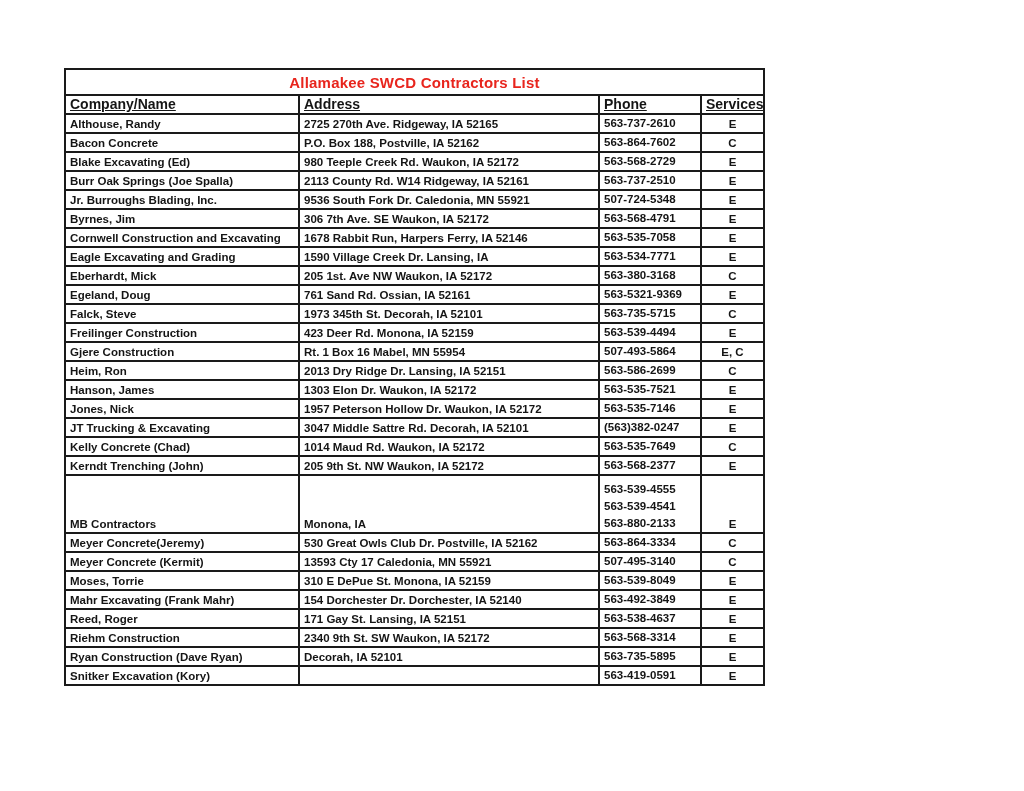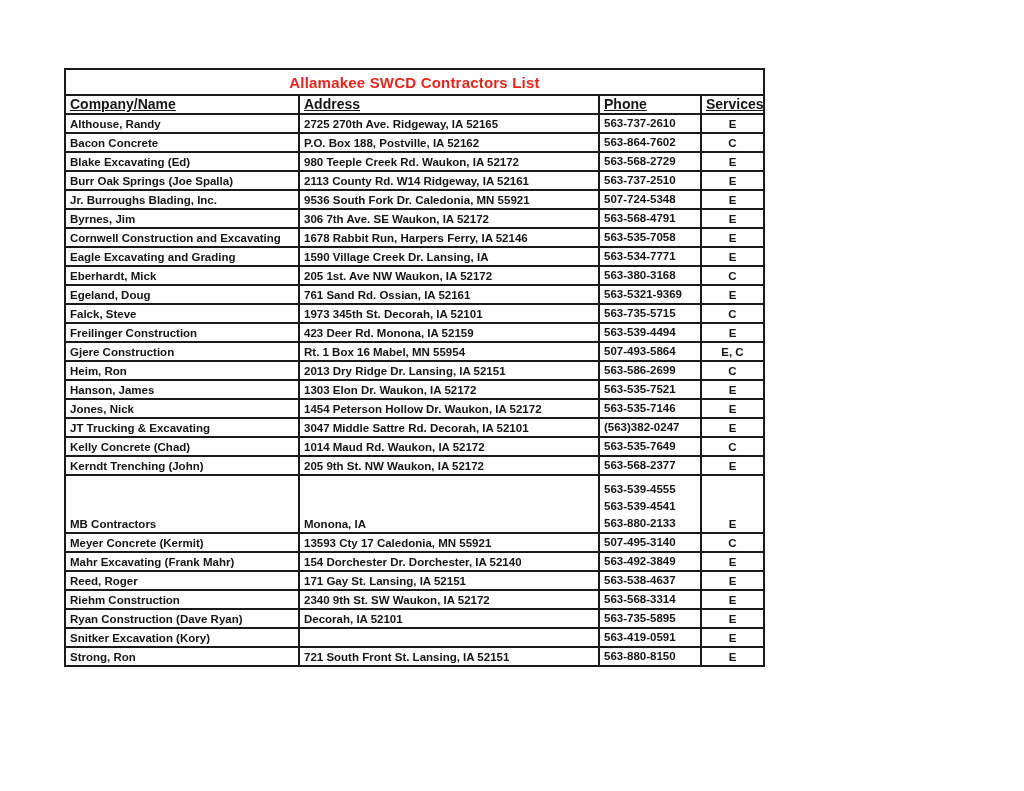--- a/index.html
+++ b/index.html
@@ -179,21 +179,21 @@
           <td class="services-cell">C</td>
         </tr>
         <tr>
           <td class="company-cell">Hanson, James</td>
           <td class="address-cell">1303 Elon Dr. Waukon, IA 52172</td>
           <td class="phone-cell">563-535-7521</td>
           <td class="services-cell">E</td>
         </tr>
         <tr>
           <td class="company-cell">Jones, Nick</td>
-          <td class="address-cell">1454 Peterson Hollow Dr. Waukon, IA 52172</td>
+          <td class="address-cell">1957 Peterson Hollow Dr. Waukon, IA 52172</td>
           <td class="phone-cell">563-535-7146</td>
           <td class="services-cell">E</td>
         </tr>
         <tr>
           <td class="company-cell">JT Trucking &amp; Excavating</td>
           <td class="address-cell">3047 Middle Sattre Rd. Decorah, IA 52101</td>
           <td class="phone-cell">(563)382-0247</td>
           <td class="services-cell">E</td>
         </tr>
         <tr>
@@ -210,26 +210,38 @@
         </tr>
         <tr class="tall">
           <td class="company-cell">MB Contractors</td>
           <td class="address-cell">Monona, IA</td>
           <td class="phone-cell">563-539-4555
 563-539-4541
 563-880-2133</td>
           <td class="services-cell">E</td>
         </tr>
         <tr>
+          <td class="company-cell">Meyer Concrete(Jeremy)</td>
+          <td class="address-cell">530 Great Owls Club Dr. Postville, IA 52162</td>
+          <td class="phone-cell">563-864-3334</td>
+          <td class="services-cell">C</td>
+        </tr>
+        <tr>
           <td class="company-cell">Meyer Concrete (Kermit)</td>
           <td class="address-cell">13593 Cty 17 Caledonia, MN 55921</td>
           <td class="phone-cell">507-495-3140</td>
           <td class="services-cell">C</td>
         </tr>
         <tr>
+          <td class="company-cell">Moses, Torrie</td>
+          <td class="address-cell">310 E DePue St. Monona, IA 52159</td>
+          <td class="phone-cell">563-539-8049</td>
+          <td class="services-cell">E</td>
+        </tr>
+        <tr>
           <td class="company-cell">Mahr Excavating (Frank Mahr)</td>
           <td class="address-cell">154 Dorchester Dr. Dorchester, IA 52140</td>
           <td class="phone-cell">563-492-3849</td>
           <td class="services-cell">E</td>
         </tr>
         <tr>
           <td class="company-cell">Reed, Roger</td>
           <td class="address-cell">171 Gay St. Lansing, IA 52151</td>
           <td class="phone-cell">563-538-4637</td>
           <td class="services-cell">E</td>
@@ -243,23 +255,17 @@
         <tr>
           <td class="company-cell">Ryan Construction (Dave Ryan)</td>
           <td class="address-cell">Decorah, IA 52101</td>
           <td class="phone-cell">563-735-5895</td>
           <td class="services-cell">E</td>
         </tr>
         <tr>
           <td class="company-cell">Snitker Excavation (Kory)</td>
           <td class="address-cell"></td>
           <td class="phone-cell">563-419-0591</td>
-          <td class="services-cell">E</td>
-        </tr>
-        <tr>
-          <td class="company-cell">Strong, Ron</td>
-          <td class="address-cell">721 South Front St. Lansing, IA 52151</td>
-          <td class="phone-cell">563-880-8150</td>
           <td class="services-cell">E</td>
         </tr>
       </tbody>
   </table>
 </div>
 
 </body></html>

